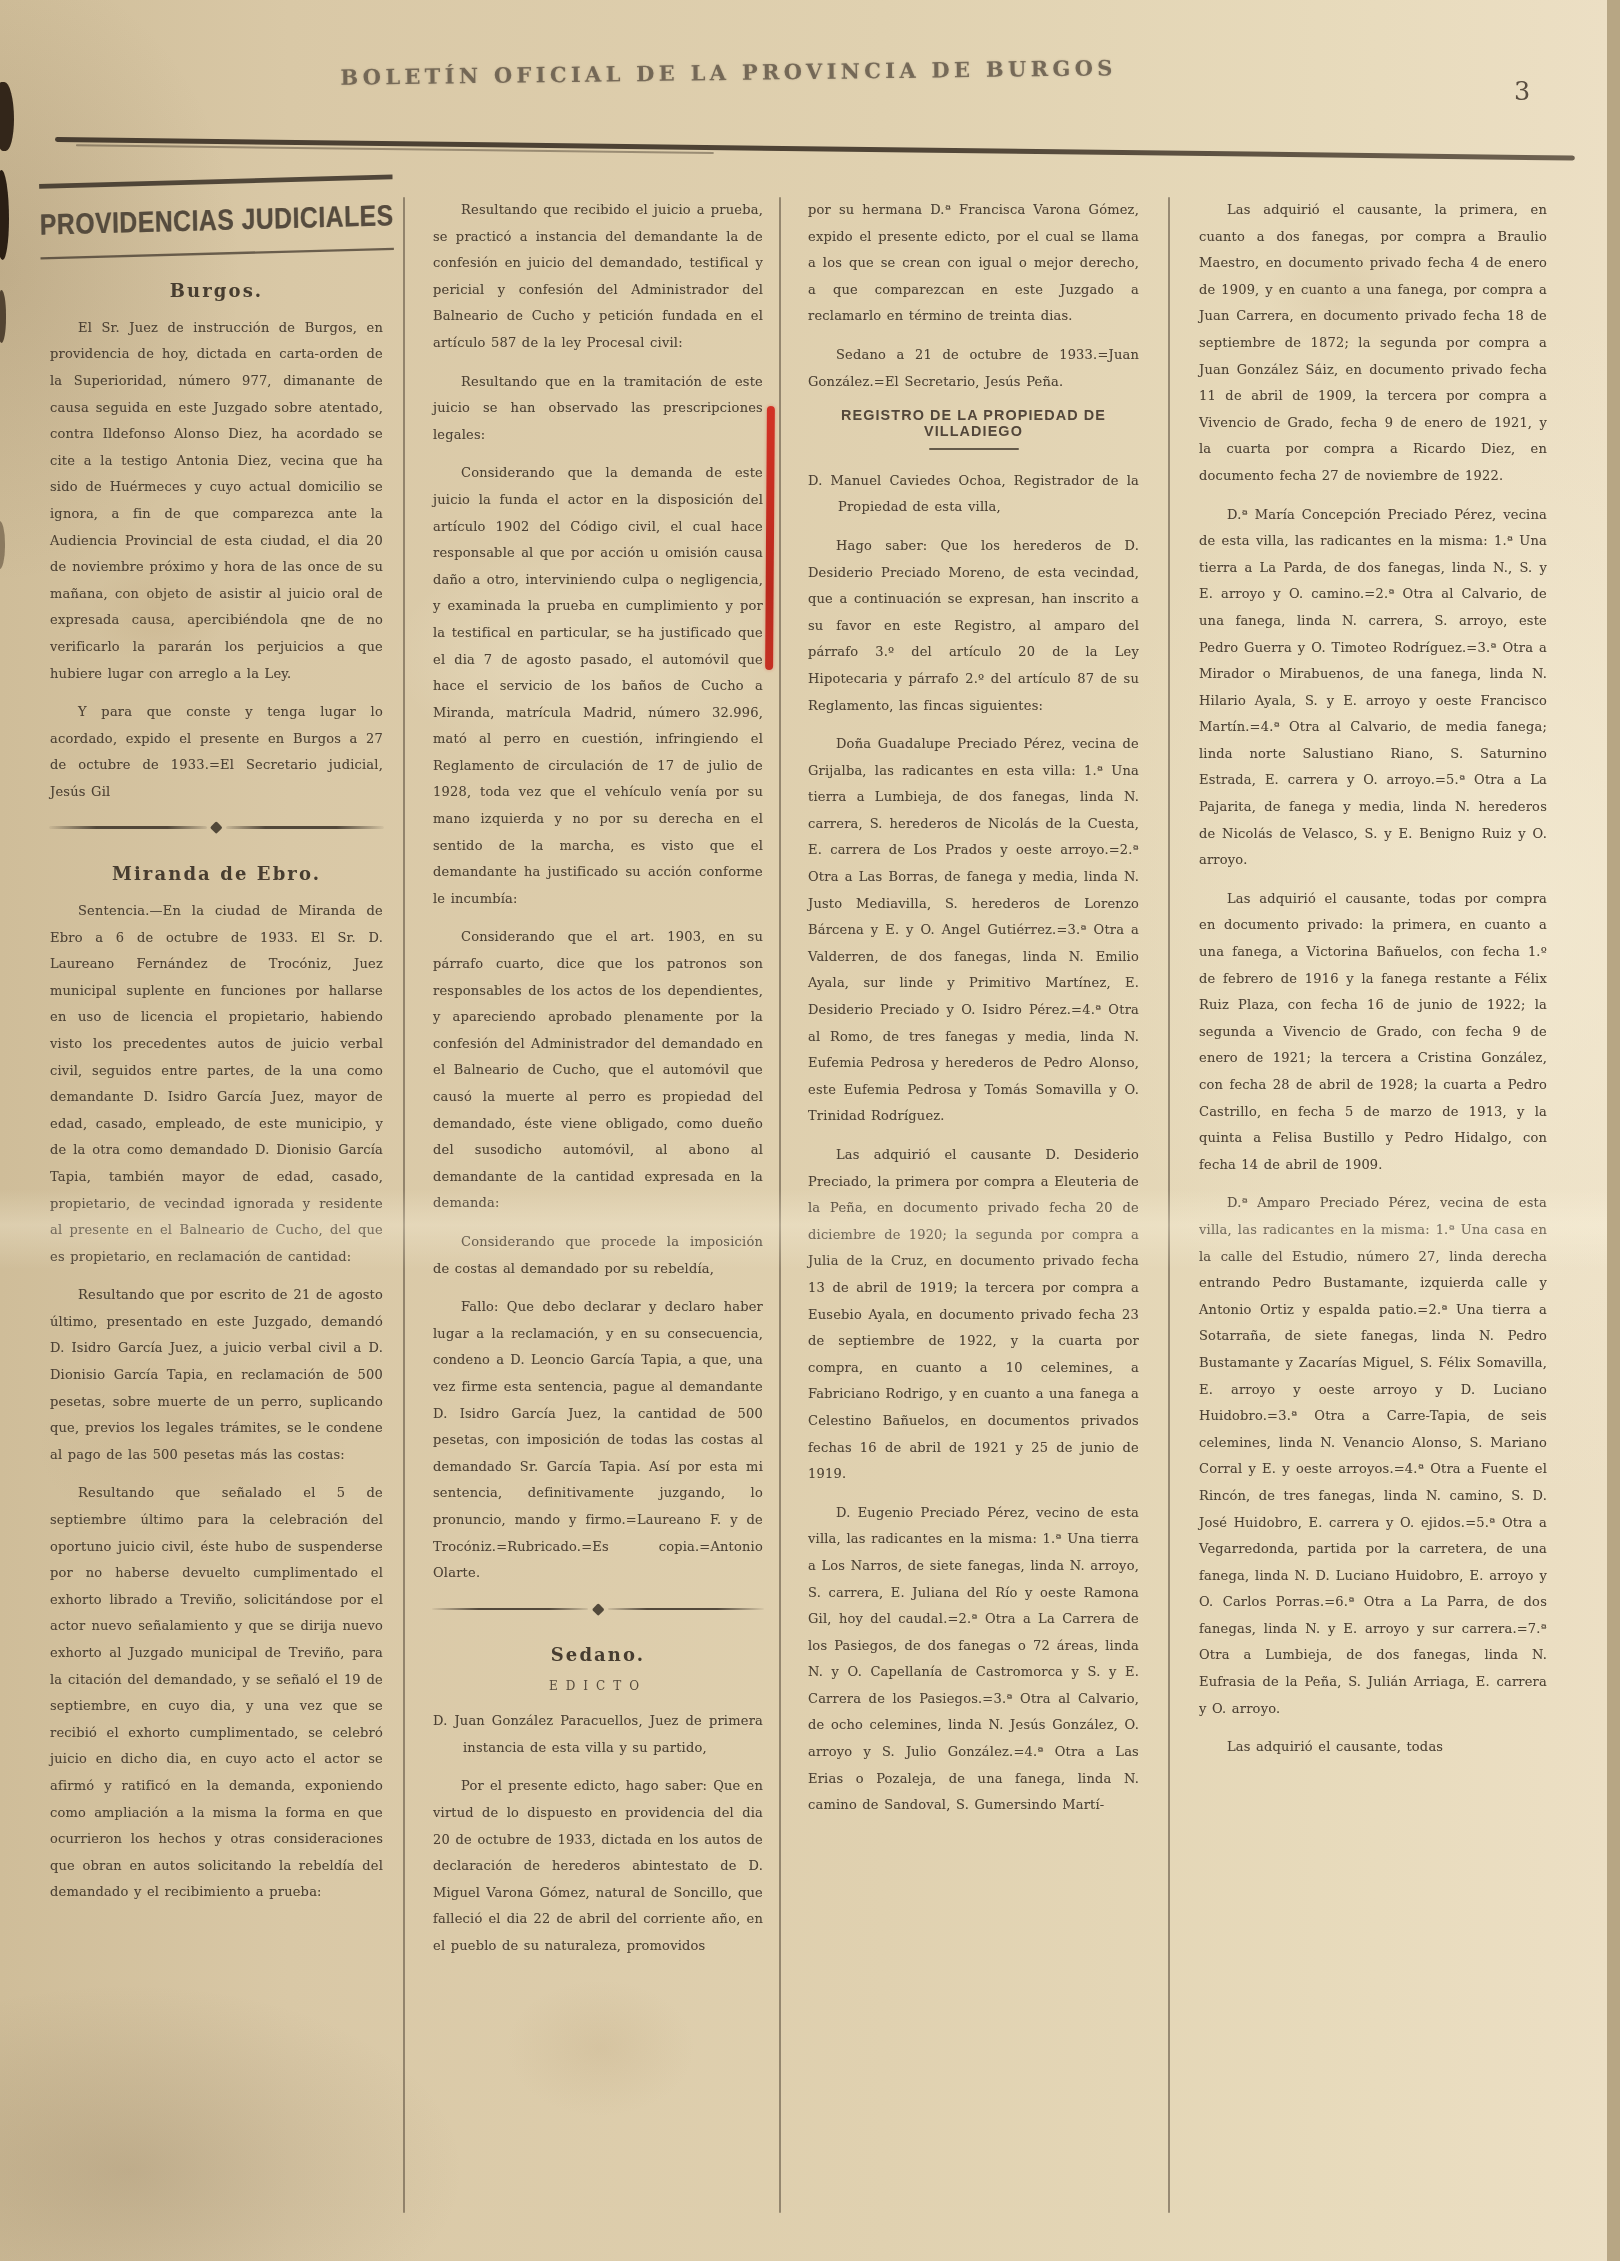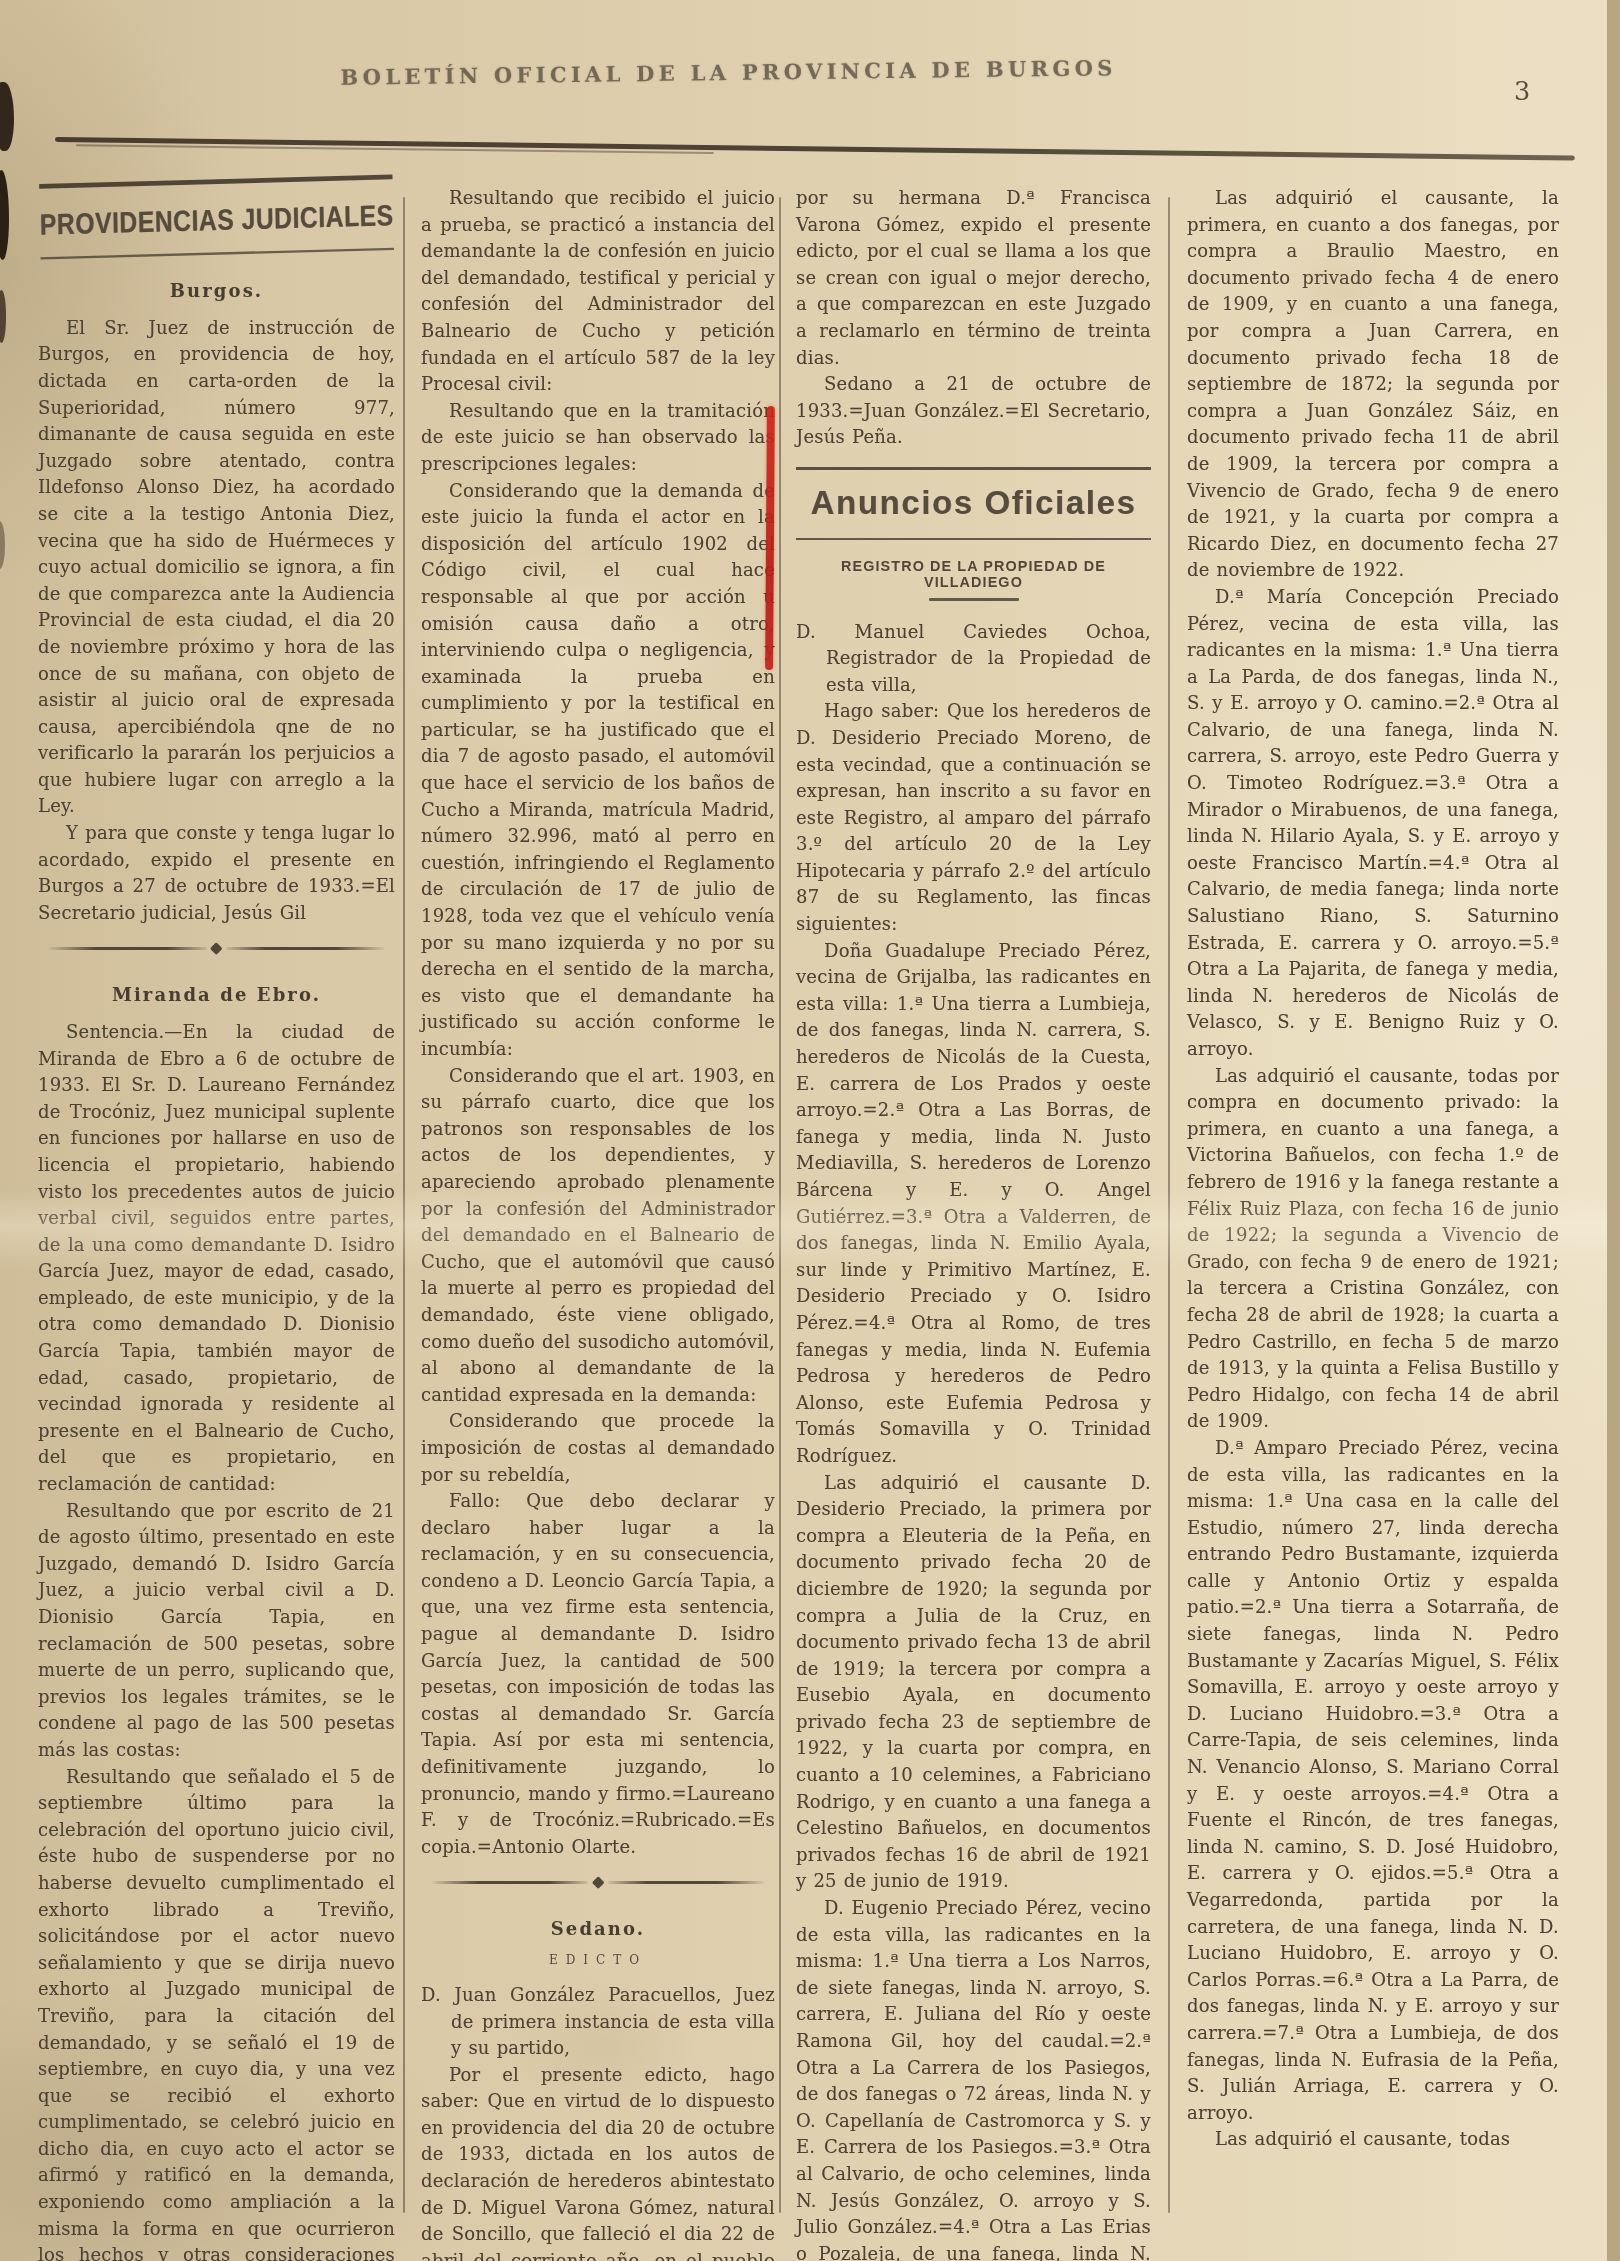--- a/index.html
+++ b/index.html
@@ -55,21 +55,21 @@
   .col-1{left:38px;width:357px;}
   .col-2{left:421px;width:354px;}
   .col-3{left:796px;width:355px;}
   .col-4{left:1187px;width:372px;}
   .col-rule{position:absolute;top:197px;width:1.6px;height:2016px;background:rgba(74,62,48,.5);border-radius:1.1px;}
   .col-rule.r1{left:403px;}
   .col-rule.r2{left:779px;}
   .col-rule.r3{left:1168px;}
 
   .para{
-    margin:0;font-size:18px;line-height:26.6px;word-spacing:1.1px;letter-spacing:0.2px;
+    margin:12px;font-size:13px;line-height:26.6px;word-spacing:1.1px;letter-spacing:0.2px;
     text-indent:28px;color:#4c4134;text-shadow:0 0 0.5px rgba(76,65,52,.25);
   }
   .para.cont{text-indent:0;}
   .para.hang{text-indent:0;padding-left:30px;}
   .para.hang::first-letter{margin-left:-30px;}
 
   .place-heading{
     margin:31px 0 14px;text-align:center;text-indent:0;
     font-size:18px;font-weight:700;letter-spacing:2.1px;color:#473d30;
   }
@@ -152,21 +152,20 @@
         <span class="dv-line"></span>
       </div>
       <h3 class="place-heading">Sedano.</h3>
       <div class="caps-heading">EDICTO</div>
       <p class="para hang">D. Juan González Paracuellos, Juez de primera instancia de esta villa y su partido,</p>
       <p class="para">Por el presente edicto, hago saber: Que en virtud de lo dispuesto en providencia del dia 20 de octubre de 1933, dictada en los autos de declaración de herederos abintestato de D. Miguel Varona Gómez, natural de Soncillo, que falleció el dia 22 de abril del corriente año, en el pueblo de su naturaleza, promovidos</p>
     </div>
   <div class="column col-3">
       <p class="para cont">por su hermana D.ª Francisca Varona Gómez, expido el presente edicto, por el cual se llama a los que se crean con igual o mejor derecho, a que comparezcan en este Juzgado a reclamarlo en término de treinta dias.</p>
       <p class="para">Sedano a 21 de octubre de 1933.=Juan González.=El Secretario, Jesús Peña.</p>
-      <div class="banner">Anuncios Oficiales</div>
       <div class="registry-heading">REGISTRO DE LA PROPIEDAD DE VILLADIEGO</div>
       <p class="para hang">D. Manuel Caviedes Ochoa, Registrador de la Propiedad de esta villa,</p>
       <p class="para">Hago saber: Que los herederos de D. Desiderio Preciado Moreno, de esta vecindad, que a continuación se expresan, han inscrito a su favor en este Registro, al amparo del párrafo 3.º del artículo 20 de la Ley Hipotecaria y párrafo 2.º del artículo 87 de su Reglamento, las fincas siguientes:</p>
       <p class="para">Doña Guadalupe Preciado Pérez, vecina de Grijalba, las radicantes en esta villa: 1.ª Una tierra a Lumbieja, de dos fanegas, linda N. carrera, S. herederos de Nicolás de la Cuesta, E. carrera de Los Prados y oeste arroyo.=2.ª Otra a Las Borras, de fanega y media, linda N. Justo Mediavilla, S. herederos de Lorenzo Bárcena y E. y O. Angel Gutiérrez.=3.ª Otra a Valderren, de dos fanegas, linda N. Emilio Ayala, sur linde y Primitivo Martínez, E. Desiderio Preciado y O. Isidro Pérez.=4.ª Otra al Romo, de tres fanegas y media, linda N. Eufemia Pedrosa y herederos de Pedro Alonso, este Eufemia Pedrosa y Tomás Somavilla y O. Trinidad Rodríguez.</p>
       <p class="para">Las adquirió el causante D. Desiderio Preciado, la primera por compra a Eleuteria de la Peña, en documento privado fecha 20 de diciembre de 1920; la segunda por compra a Julia de la Cruz, en documento privado fecha 13 de abril de 1919; la tercera por compra a Eusebio Ayala, en documento privado fecha 23 de septiembre de 1922, y la cuarta por compra, en cuanto a 10 celemines, a Fabriciano Rodrigo, y en cuanto a una fanega a Celestino Bañuelos, en documentos privados fechas 16 de abril de 1921 y 25 de junio de 1919.</p>
       <p class="para">D. Eugenio Preciado Pérez, vecino de esta villa, las radicantes en la misma: 1.ª Una tierra a Los Narros, de siete fanegas, linda N. arroyo, S. carrera, E. Juliana del Río y oeste Ramona Gil, hoy del caudal.=2.ª Otra a La Carrera de los Pasiegos, de dos fanegas o 72 áreas, linda N. y O. Capellanía de Castromorca y S. y E. Carrera de los Pasiegos.=3.ª Otra al Calvario, de ocho celemines, linda N. Jesús González, O. arroyo y S. Julio González.=4.ª Otra a Las Erias o Pozaleja, de una fanega, linda N. camino de Sandoval, S. Gumersindo Martí-</p>
     </div>
   <div class="column col-4">
       <p class="para">Las adquirió el causante, la primera, en cuanto a dos fanegas, por compra a Braulio Maestro, en documento privado fecha 4 de enero de 1909, y en cuanto a una fanega, por compra a Juan Carrera, en documento privado fecha 18 de septiembre de 1872; la segunda por compra a Juan González Sáiz, en documento privado fecha 11 de abril de 1909, la tercera por compra a Vivencio de Grado, fecha 9 de enero de 1921, y la cuarta por compra a Ricardo Diez, en documento fecha 27 de noviembre de 1922.</p>
       <p class="para">D.ª María Concepción Preciado Pérez, vecina de esta villa, las radicantes en la misma: 1.ª Una tierra a La Parda, de dos fanegas, linda N., S. y E. arroyo y O. camino.=2.ª Otra al Calvario, de una fanega, linda N. carrera, S. arroyo, este Pedro Guerra y O. Timoteo Rodríguez.=3.ª Otra a Mirador o Mirabuenos, de una fanega, linda N. Hilario Ayala, S. y E. arroyo y oeste Francisco Martín.=4.ª Otra al Calvario, de media fanega; linda norte Salustiano Riano, S. Saturnino Estrada, E. carrera y O. arroyo.=5.ª Otra a La Pajarita, de fanega y media, linda N. herederos de Nicolás de Velasco, S. y E. Benigno Ruiz y O. arroyo.</p>

